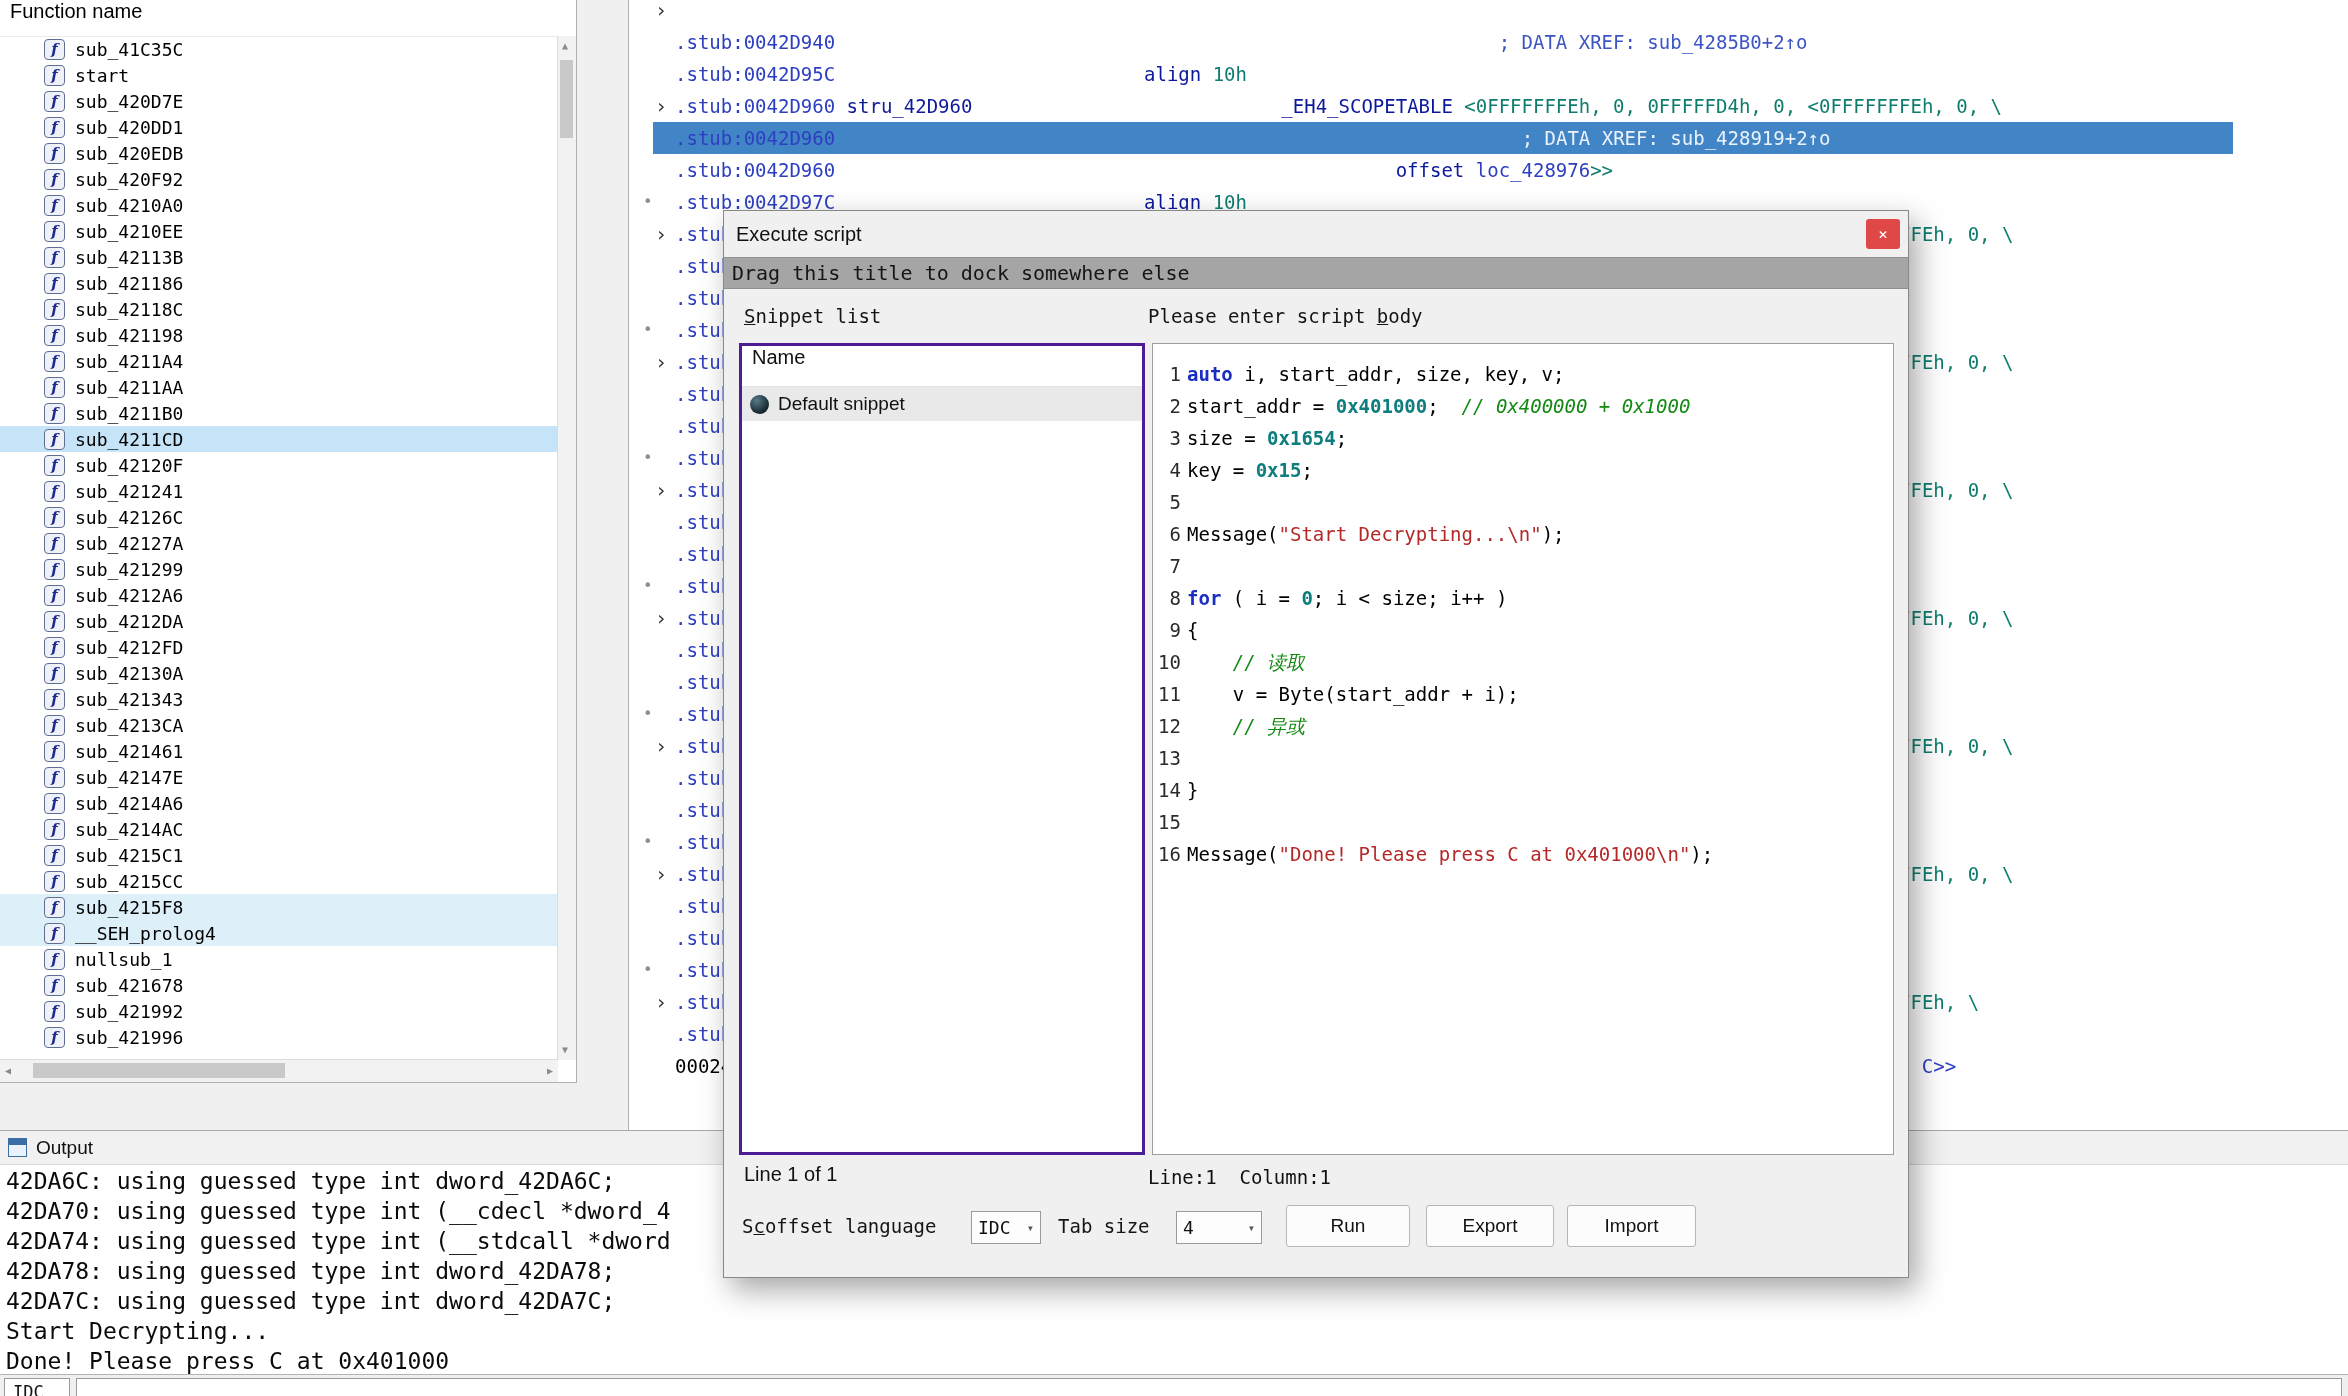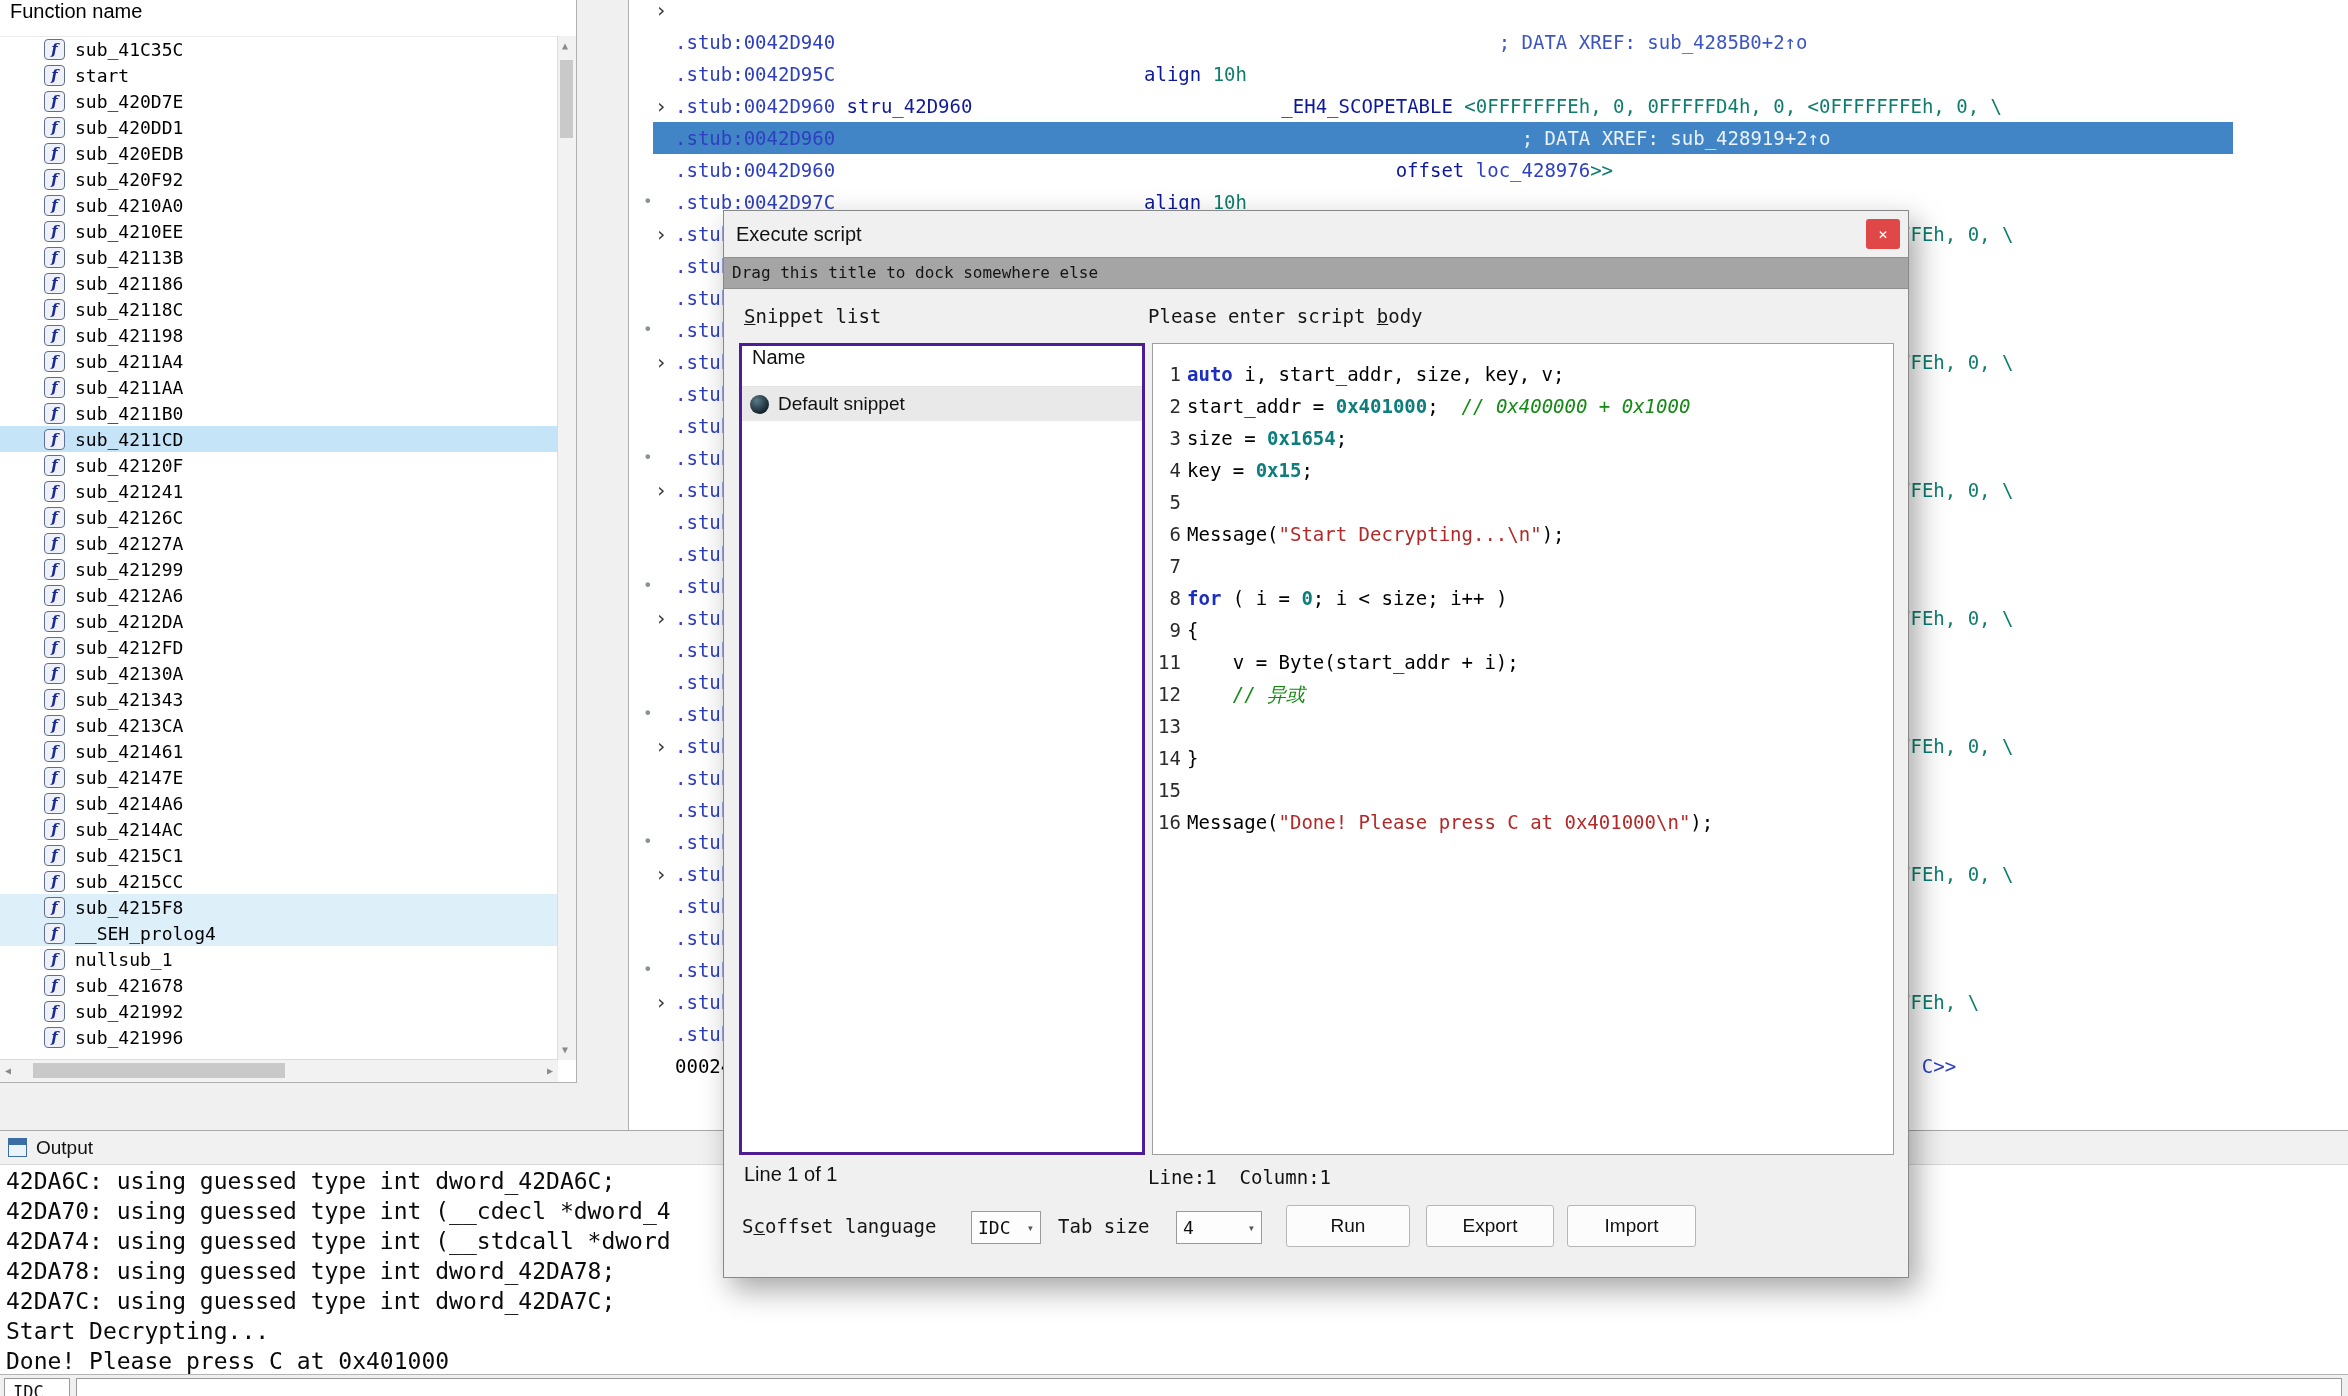--- a/index.html
+++ b/index.html
@@ -47,21 +47,21 @@
   .sg-xrefsel{color:#eaf2fb;margin-left:23px;}
   .sg-loc{color:#2d3fc0;}
   .sg-plain{color:#000;}
   
   .dlg{position:absolute;left:723px;top:210px;width:1186px;height:1068px;background:#f0f0f0;
     border:1px solid #888;box-shadow:8px 12px 28px rgba(0,0,0,0.35);z-index:10;box-sizing:border-box;}
   .dlg-title{height:46px;display:flex;align-items:center;padding-left:12px;
     font:400 20px "Liberation Sans",sans-serif;color:#111;}
   .dlg-close{position:absolute;top:8px;right:8px;width:34px;height:30px;background:#e04848;border-radius:3px;
     color:#fff;display:flex;align-items:center;justify-content:center;font-size:15px;cursor:default;}
-  .dlg-drag{height:30px;line-height:30px;background:#a5a5a5;color:#151515;font-size:16px;padding-left:8px;
+  .dlg-drag{height:30px;line-height:30px;background:#a5a5a5;color:#151515;font-size:20px;padding-left:8px;
     border-top:1px solid #8f8f8f;border-bottom:1px solid #8f8f8f;white-space:pre;}
   .dlg-lab{position:absolute;top:94px;font-size:19px;color:#151515;white-space:pre;}
   .lab-snippet{left:20px;}
   .lab-body{left:424px;}
   .u{text-decoration:underline;}
   .sn-box{position:absolute;left:15px;top:132px;width:406px;height:812px;background:#fff;
     border:3px solid #4c1d95;box-sizing:border-box;overflow:hidden;}
   .sn-head{height:40px;line-height:40px;padding-left:10px;font:400 20px "Liberation Sans",sans-serif;
     color:#111;border-bottom:1px solid #e3e3e3;}
   .sn-item{height:34px;display:flex;align-items:center;gap:9px;padding-left:8px;background:#e9e9e9;
@@ -241,20 +241,21 @@
   <div class="ed-box">
       <div class="ed-line"><span class="ed-num">1</span><span><span class="tk-kw">auto</span><span class="tk-p"> i, start_addr, size, key, v;</span></span></div>
       <div class="ed-line"><span class="ed-num">2</span><span><span class="tk-p">start_addr = </span><span class="tk-num">0x401000</span><span class="tk-p">;  </span><span class="tk-com">// 0x400000 + 0x1000</span></span></div>
       <div class="ed-line"><span class="ed-num">3</span><span><span class="tk-p">size = </span><span class="tk-num">0x1654</span><span class="tk-p">;</span></span></div>
       <div class="ed-line"><span class="ed-num">4</span><span><span class="tk-p">key = </span><span class="tk-num">0x15</span><span class="tk-p">;</span></span></div>
       <div class="ed-line"><span class="ed-num">5</span><span></span></div>
       <div class="ed-line"><span class="ed-num">6</span><span><span class="tk-p">Message(</span><span class="tk-str">"Start Decrypting...\n"</span><span class="tk-p">);</span></span></div>
       <div class="ed-line"><span class="ed-num">7</span><span></span></div>
       <div class="ed-line"><span class="ed-num">8</span><span><span class="tk-kw">for</span><span class="tk-p"> ( i = </span><span class="tk-num">0</span><span class="tk-p">; i &lt; size; i++ )</span></span></div>
       <div class="ed-line"><span class="ed-num">9</span><span><span class="tk-p">{</span></span></div>
+      <div class="ed-line"><span class="ed-num">10</span><span><span class="tk-p">    </span><span class="tk-com">// 读取</span></span></div>
       <div class="ed-line"><span class="ed-num">11</span><span><span class="tk-p">    v = Byte(start_addr + i);</span></span></div>
       <div class="ed-line"><span class="ed-num">12</span><span><span class="tk-p">    </span><span class="tk-com">// 异或</span></span></div>
       <div class="ed-line"><span class="ed-num">13</span></div>
       <div class="ed-line"><span class="ed-num">14</span><span><span class="tk-p">}</span></span></div>
       <div class="ed-line"><span class="ed-num">15</span><span></span></div>
       <div class="ed-line"><span class="ed-num">16</span><span><span class="tk-p">Message(</span><span class="tk-str">"Done! Please press C at 0x401000\n"</span><span class="tk-p">);</span></span></div>
     </div>
 
   <div class="dlg-status-left">Line 1 of 1</div>
   <div class="dlg-status-right">Line:1  Column:1</div>

